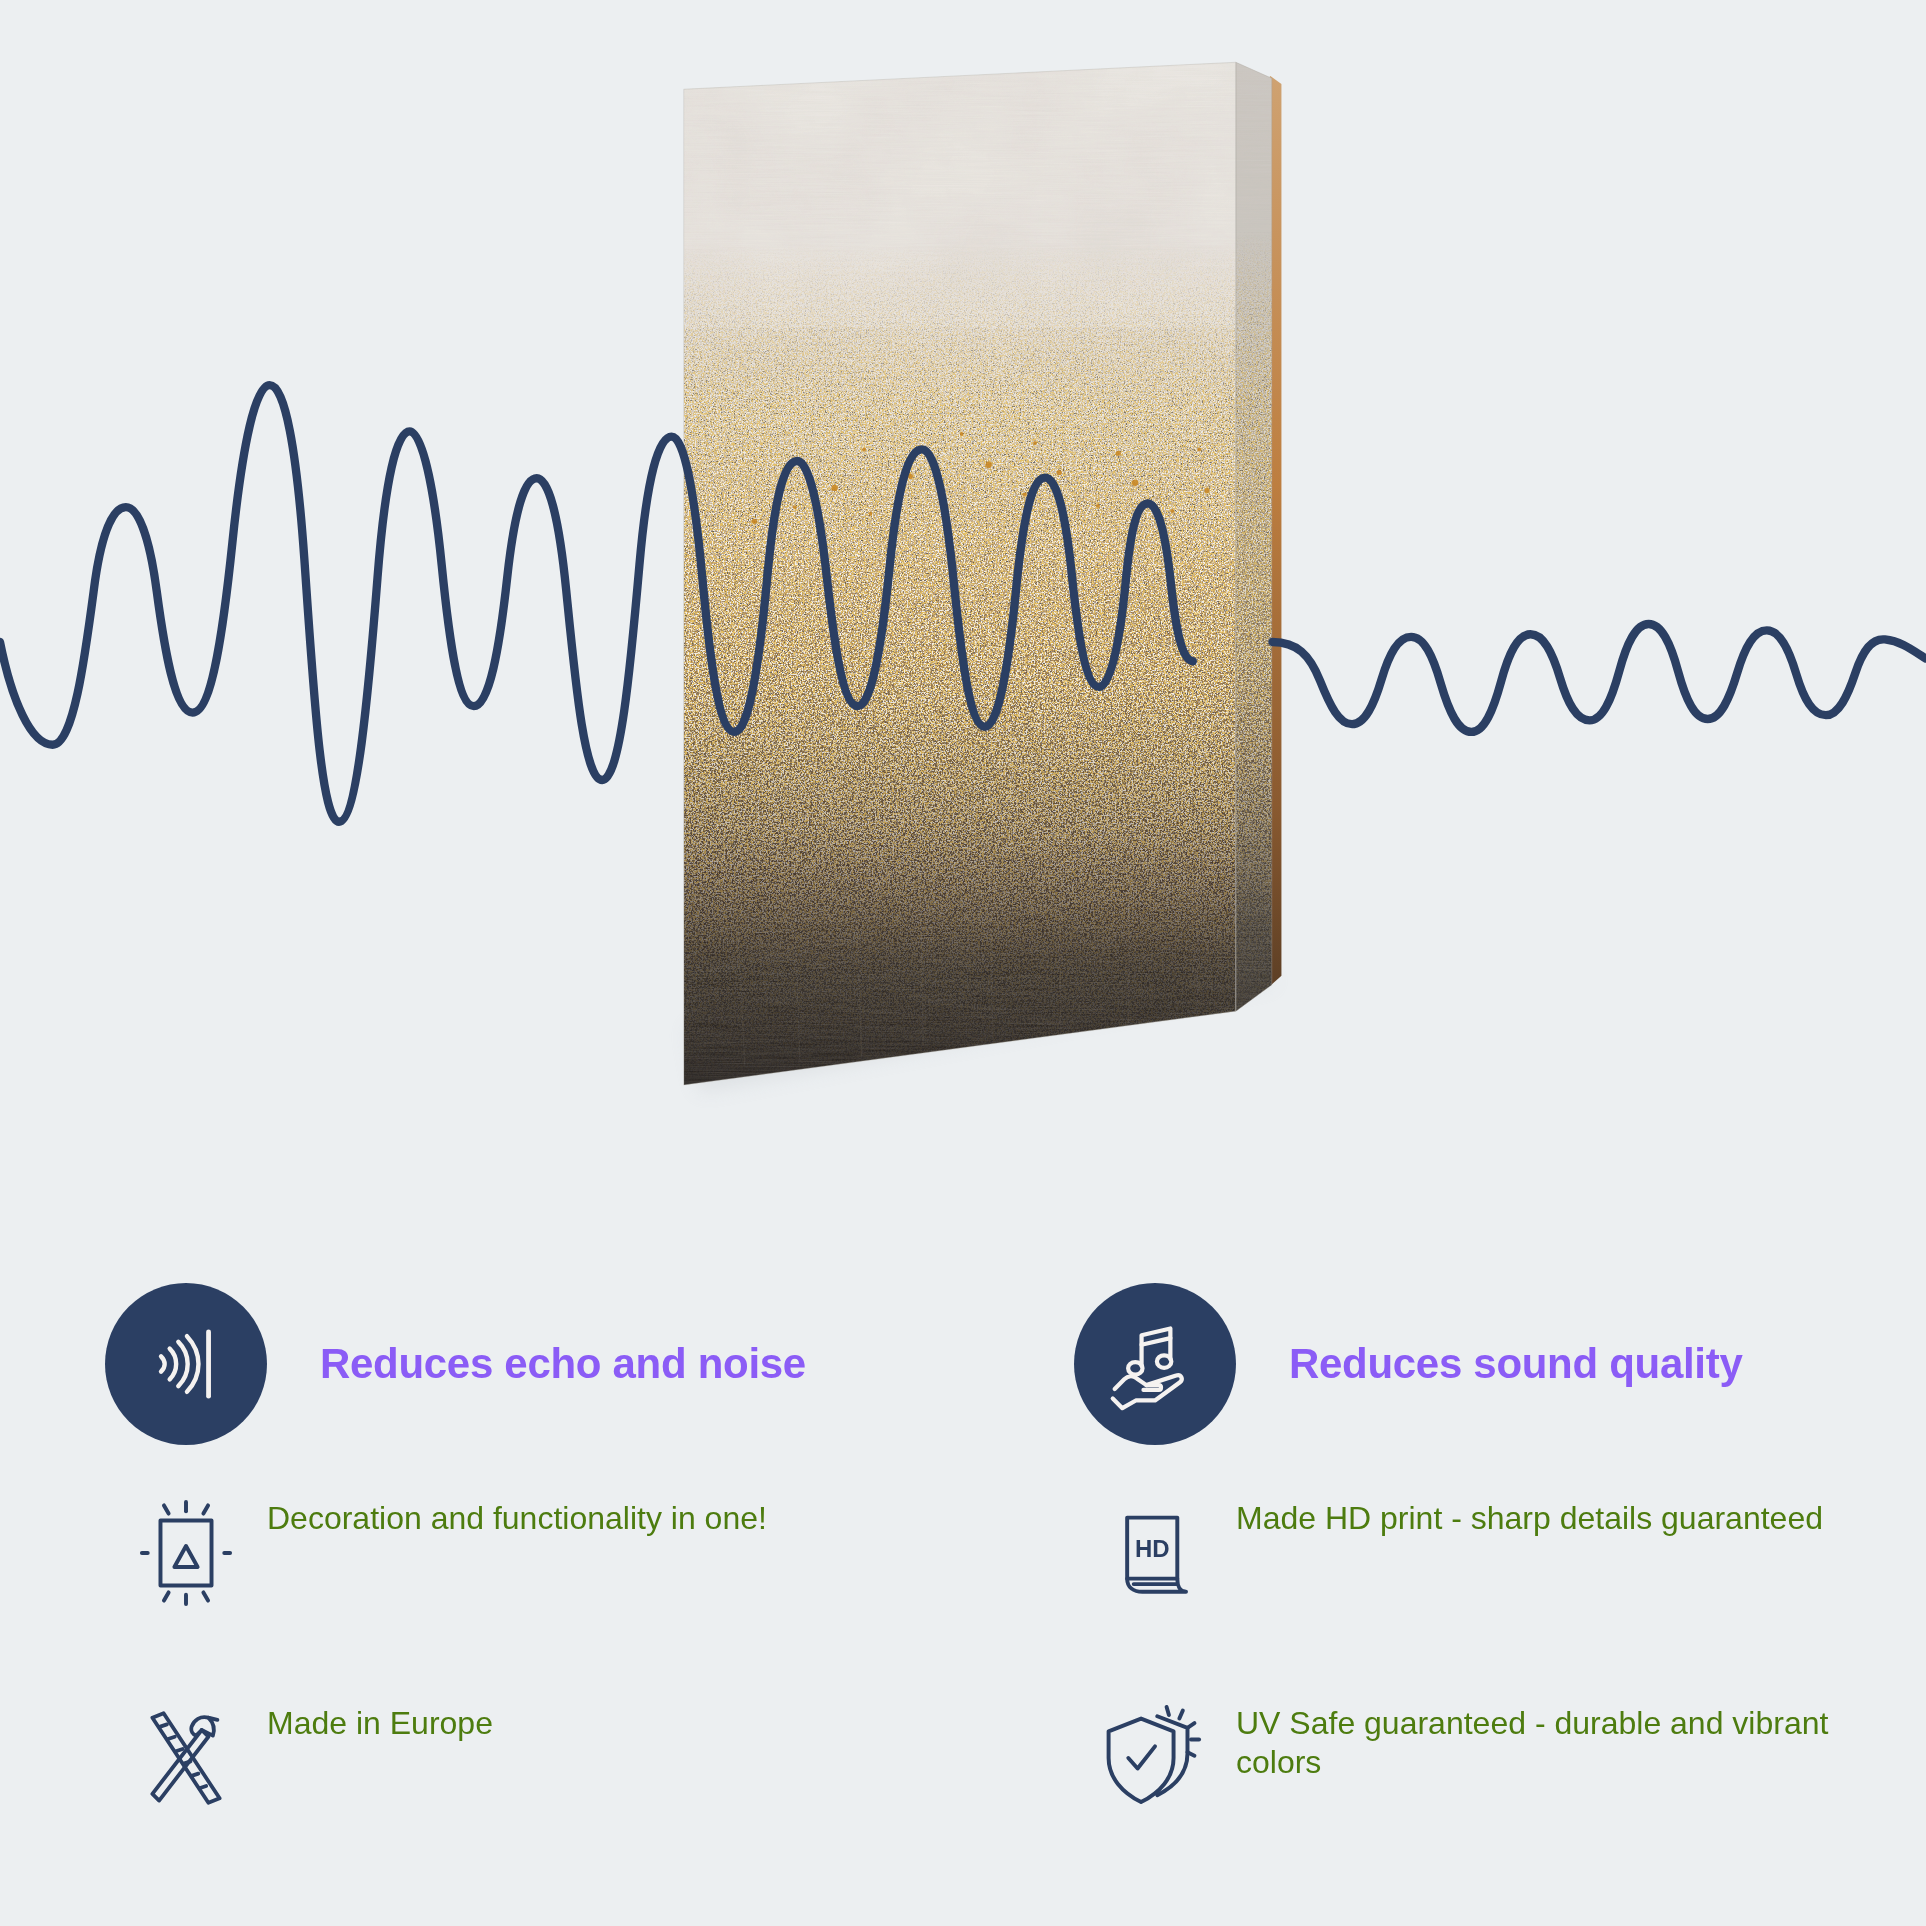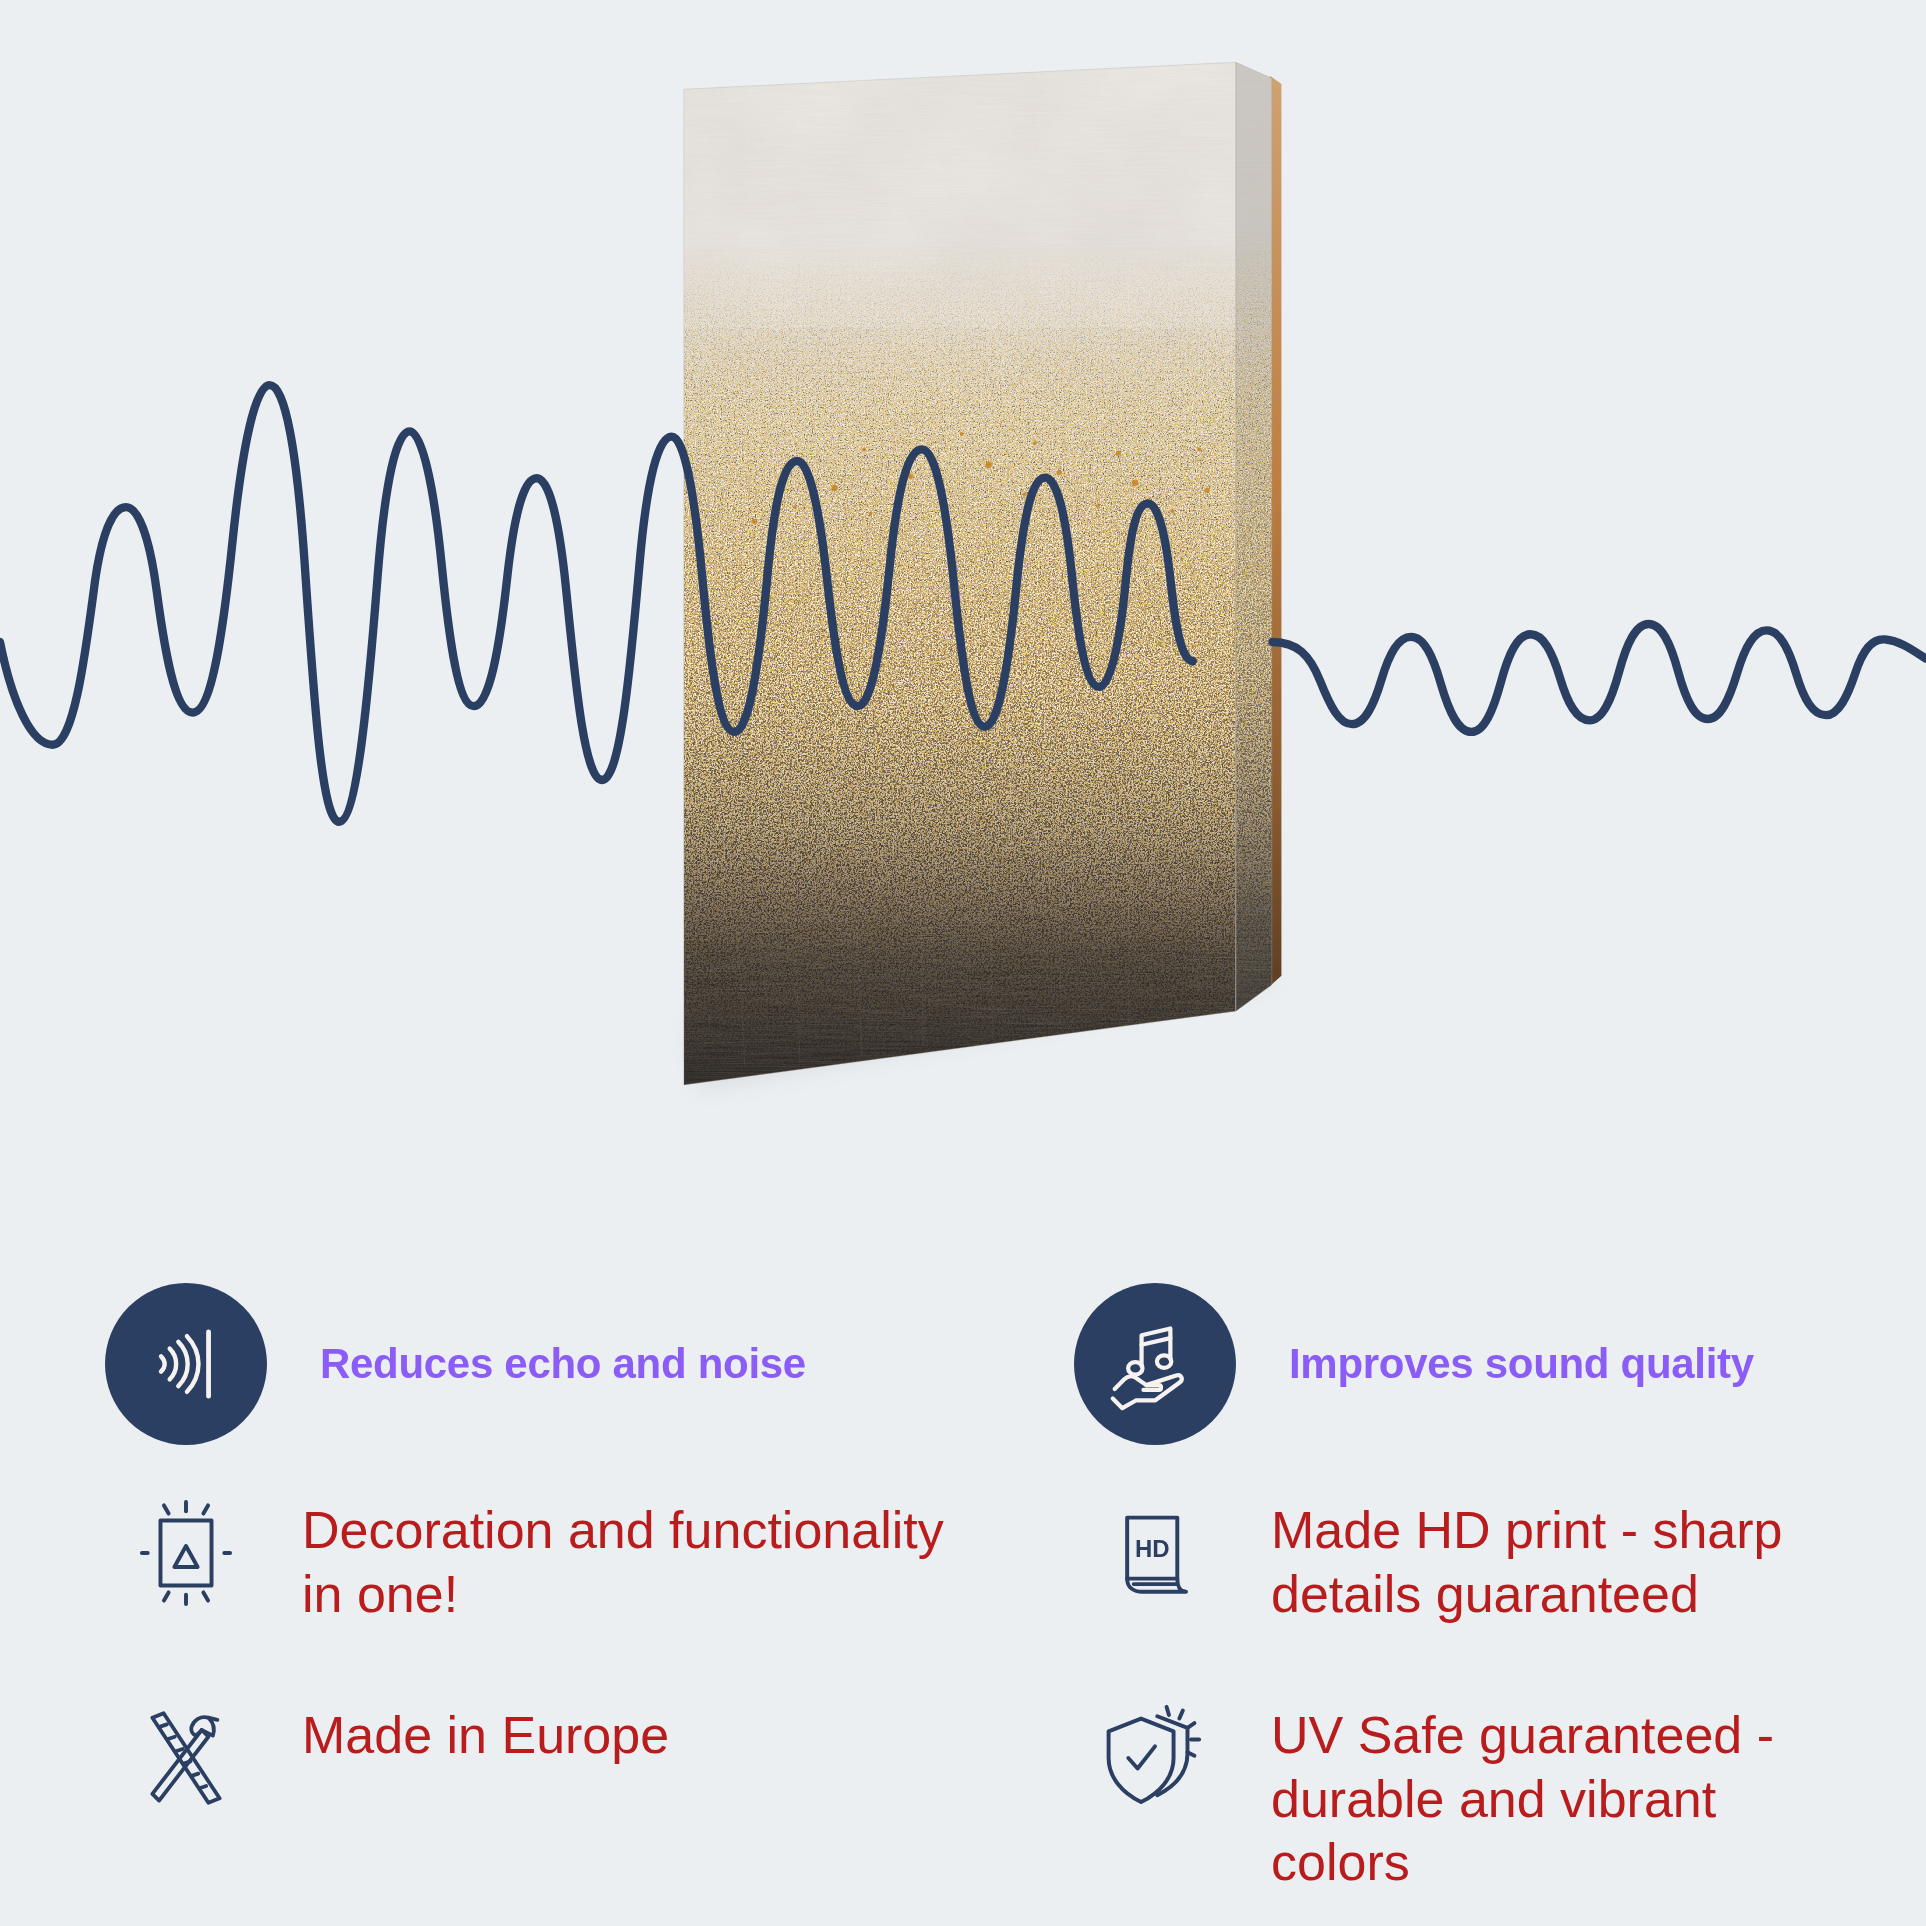--- a/index.html
+++ b/index.html
@@ -42,23 +42,23 @@
     width:122px;height:122px;flex:0 0 122px;
     display:flex;align-items:center;justify-content:center;
     margin-left:29px;margin-top:2.6px;
   }
   .feat-text-hero{
     font-size:42px;font-weight:bold;color:#8b5cf6;
     letter-spacing:-0.3px;
     margin-left:53px;line-height:1.1;
   }
   .feat-text{
-    font-size:52px;color:#b91c1c;
+    font-size:32px;color:#4d7c0f;
     line-height:1.22;
-    margin-left:55px;margin-top:10.3px;
+    margin-left:20px;margin-top:10.3px;
     max-width:648px;
   }
   .feat-text.narrow{max-width:616px;}
 </style>
 </head>
 <body>
 
 <div class="stage">
 
   <div class="canvas-wrap">
@@ -329,21 +329,21 @@
             <path d="M36 30 L66 23"></path>
             <ellipse cx="29.5" cy="54.5" rx="7.5" ry="6.5"></ellipse>
             <ellipse cx="59.5" cy="47.5" rx="7.5" ry="6.5"></ellipse>
             <path d="M8 76 L18 66 C22 62, 27 62, 31 65 L41 72 H54
                      C57 72, 57 77, 54 77 H38"></path>
             <path d="M41 72 L72 62 C77 60, 80 66, 76 69
                      L50 88 H30 L16 96 L6 86"></path>
           </g>
         </svg>
       </div>
-      <div class="feat-text-hero">Improves sound quality</div>
+      <div class="feat-text-hero">Reduces sound quality</div>
     </div>
 
     <div class="feature">
       <div class="icon-plain">
         <svg width="116" height="116" viewBox="0 0 100 100">
           <g fill="none" stroke="#2b3f63" stroke-width="3.4" stroke-linecap="round" stroke-linejoin="round">
             <rect x="28" y="22" width="44" height="56"></rect>
             <path d="M40 62 L50 44 L60 62 Z"></path>
             <path d="M50 6 V14"></path>
             <path d="M31 9 L35 16"></path>

